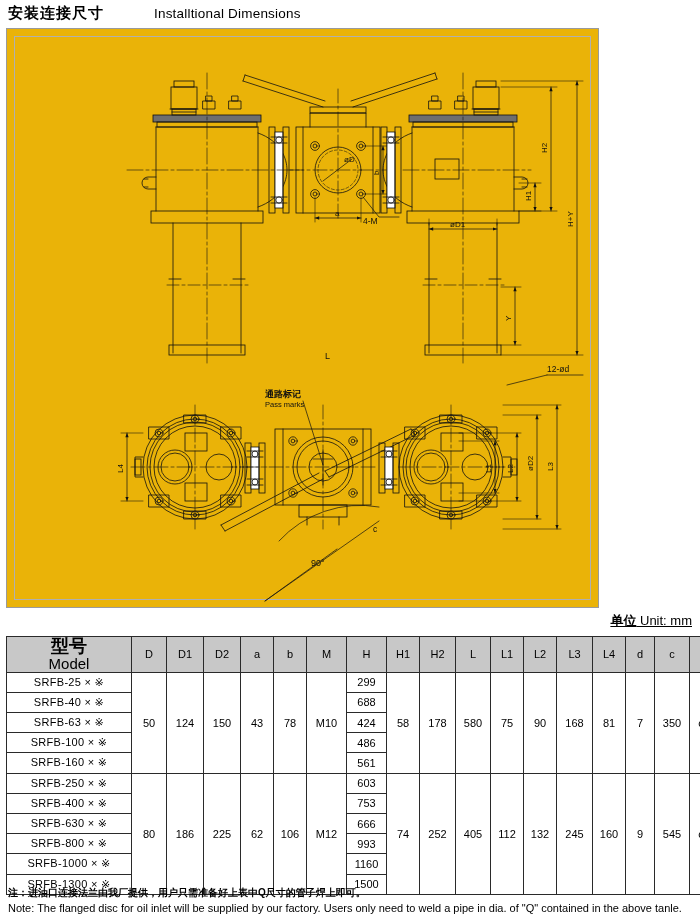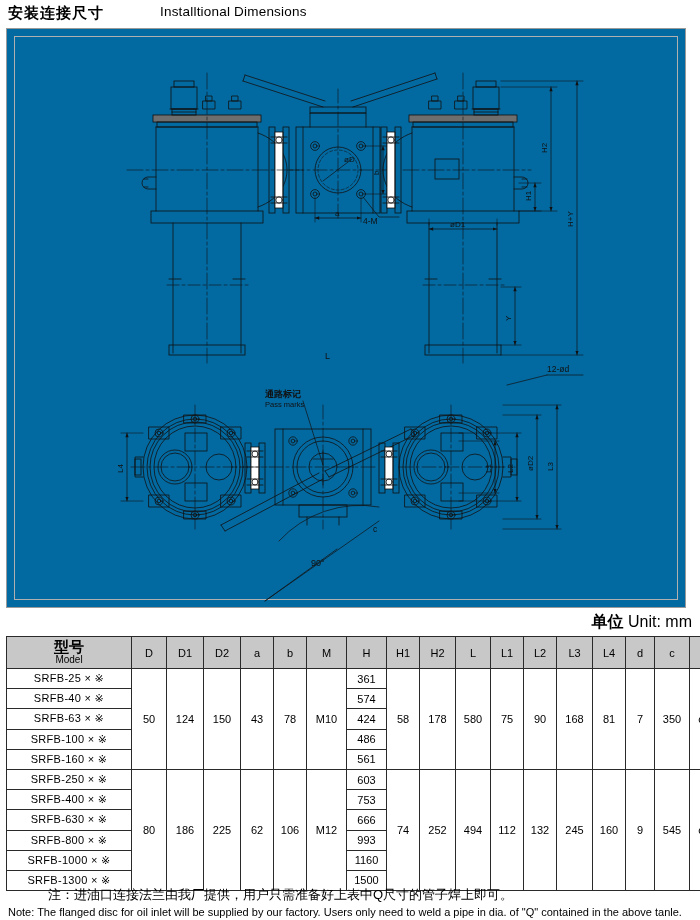--- a/index.html
+++ b/index.html
@@ -2,59 +2,59 @@
 <html><head>
 <meta charset="utf-8">
 <style>
   html,body{margin:0;padding:0;}
   body{
     width:700px;height:920px;background:#fff;
     font-family:"Liberation Sans","DejaVu Sans",sans-serif;
     color:#000;overflow:hidden;position:relative;
   }
   
-  .title-bar{position:absolute;left:8px;top:4px;display:flex;align-items:flex-start;gap:16px;}
+  .title-bar{position:absolute;left:8px;top:4px;display:flex;align-items:center;gap:10px;}
   .title-cn{font-size:15px;font-weight:bold;letter-spacing:1px;}
   .title-en{font-size:13.5px;font-weight:normal;letter-spacing:.2px;margin-left:40px;}
 
   
   .frame-outer{
-    position:absolute;left:6px;top:28px;width:680px;height:580px;
-    border:1px solid #9a9a9a;background:#0369a1;box-sizing:border-box;
+    position:absolute;left:6px;top:28px;width:593px;height:580px;
+    border:1px solid #9a9a9a;background:#eab308;box-sizing:border-box;
   }
   .frame-inner{
     position:absolute;left:7px;top:7px;right:7px;bottom:7px;
     border:1px solid #b0b0b0;box-sizing:border-box;
   }
   .draw-area{position:absolute;left:0;top:0;width:688px;height:580px;}
 
   
-  .unit-label{position:absolute;right:8px;top:612px;font-size:16px;}
+  .unit-label{position:absolute;right:8px;top:612px;font-size:13px;text-decoration:underline;}
   .unit-label .u-cn{font-weight:bold;}
 
   
   table.spec{
     position:absolute;left:6px;top:636px;width:688px;
     border-collapse:collapse;table-layout:fixed;background:#fff;
   }
   table.spec th,table.spec td{
     border:1px solid #2a2a2a;text-align:center;vertical-align:middle;
     font-size:11px;padding:0;height:19.2px;
   }
   table.spec thead th{background:#c8c8c8;font-weight:normal;height:31px;}
   th.model-head{font-size:11px;line-height:1.05;}
-  th.model-head .m-cn{font-size:15px;font-weight:bold;display:block;}
-  th.model-head .m-en{font-size:10px;display:block;}
+  th.model-head .m-cn{font-size:18px;font-weight:bold;display:block;}
+  th.model-head .m-en{font-size:15px;display:block;}
   td.model-cell{text-align:left;padding-left:10px;font-size:11.5px;letter-spacing:.3px;}
   td.grp{font-size:11.5px;}
   .phi{letter-spacing:1px;}
 
   
   .note{position:absolute;left:8px;top:886px;width:684px;}
-  .note-cn{font-size:13px;font-weight:normal;line-height:1.35;margin-left:40px;}
+  .note-cn{font-size:10px;font-weight:bold;line-height:1.35;}
   .note-en{font-size:11px;line-height:1.35;margin-top:1px;}
 
   
   .dt{font-family:"Liberation Sans",sans-serif;}
 </style>
 </head>
 <body>
 
 <div class="title-bar">
   <span class="title-cn">安装连接尺寸</span>
@@ -402,35 +402,35 @@
   <tbody>
 
     <tr>
       <td class="model-cell">SRFB-25 × ※</td>
       <td class="grp" rowspan="5">50</td>
       <td class="grp" rowspan="5">124</td>
       <td class="grp" rowspan="5">150</td>
       <td class="grp" rowspan="5">43</td>
       <td class="grp" rowspan="5">78</td>
       <td class="grp" rowspan="5">M10</td>
-      <td>361</td>
+      <td>299</td>
       <td class="grp" rowspan="5">58</td>
       <td class="grp" rowspan="5">178</td>
       <td class="grp" rowspan="5">580</td>
       <td class="grp" rowspan="5">75</td>
       <td class="grp" rowspan="5">90</td>
       <td class="grp" rowspan="5">168</td>
       <td class="grp" rowspan="5">81</td>
       <td class="grp" rowspan="5">7</td>
       <td class="grp" rowspan="5">350</td>
       <td class="grp phi" rowspan="5">φ60</td>
     </tr>
     <tr>
       <td class="model-cell">SRFB-40 × ※</td>
-      <td>574</td>
+      <td>688</td>
     </tr>
     <tr>
       <td class="model-cell">SRFB-63 × ※</td>
       <td>424</td>
     </tr>
     <tr>
       <td class="model-cell">SRFB-100 × ※</td>
       <td>486</td>
     </tr>
     <tr>
@@ -442,21 +442,21 @@
       <td class="model-cell">SRFB-250 × ※</td>
       <td class="grp" rowspan="6">80</td>
       <td class="grp" rowspan="6">186</td>
       <td class="grp" rowspan="6">225</td>
       <td class="grp" rowspan="6">62</td>
       <td class="grp" rowspan="6">106</td>
       <td class="grp" rowspan="6">M12</td>
       <td>603</td>
       <td class="grp" rowspan="6">74</td>
       <td class="grp" rowspan="6">252</td>
-      <td class="grp" rowspan="6">494</td>
+      <td class="grp" rowspan="6">405</td>
       <td class="grp" rowspan="6">112</td>
       <td class="grp" rowspan="6">132</td>
       <td class="grp" rowspan="6">245</td>
       <td class="grp" rowspan="6">160</td>
       <td class="grp" rowspan="6">9</td>
       <td class="grp" rowspan="6">545</td>
       <td class="grp phi" rowspan="6">φ90</td>
     </tr>
     <tr>
       <td class="model-cell">SRFB-400 × ※</td>

